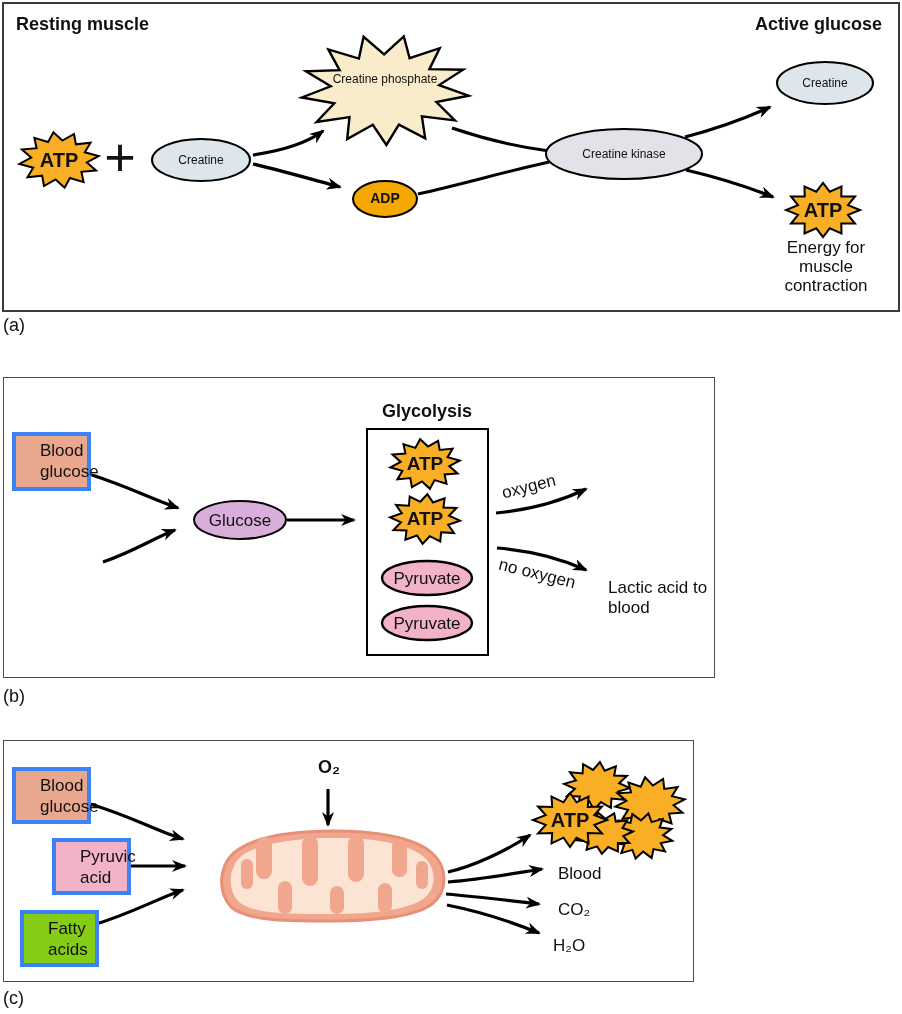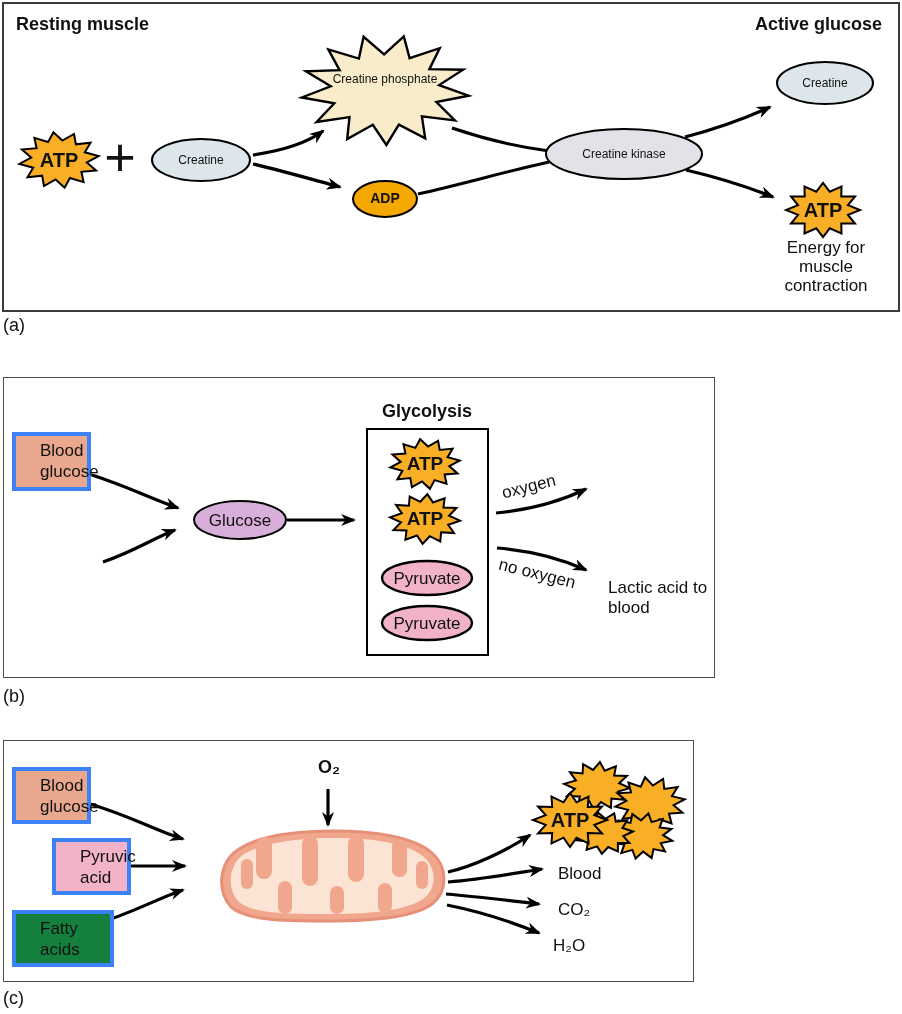--- a/index.html
+++ b/index.html
@@ -133,21 +133,21 @@
         <polygon stroke="#000" stroke-width="2" fill="#F9AF25" points="625.9,47.1 614.1,50.6 620.0,58.8 607.4,57.5 606.9,66.8 596.9,61.1 590.1,68.9 585.3,60.3 574.1,64.7 575.8,55.5 563.1,55.1 570.9,47.8 560.1,42.9 571.9,39.4 566.0,31.2 578.6,32.5 579.1,23.2 589.1,28.9 595.9,21.1 600.7,29.7 611.9,25.3 610.2,34.5 622.9,34.9 615.1,42.2"></polygon>
         <polygon stroke="#000" stroke-width="2" fill="#F9AF25" points="680.7,58.4 669.6,64.2 678.5,71.7 665.0,72.6 667.5,82.5 655.3,78.3 650.9,87.7 643.1,79.5 632.9,86.1 631.7,76.1 618.4,78.0 624.1,68.9 611.3,65.6 622.4,59.8 613.5,52.3 627.0,51.4 624.5,41.5 636.7,45.7 641.1,36.3 648.9,44.5 659.1,37.9 660.3,47.9 673.6,46.0 667.9,55.1"></polygon>
         <polygon stroke="#000" stroke-width="2" fill="#F9AF25" points="668.3,99.8 656.8,102.1 661.0,110.4 649.5,108.1 647.6,116.9 639.1,110.6 631.6,117.5 628.4,108.9 617.3,112.1 620.3,103.5 608.5,102.1 616.9,95.8 607.7,90.2 619.2,87.9 615.0,79.6 626.5,81.9 628.4,73.1 636.9,79.4 644.4,72.5 647.6,81.1 658.7,77.9 655.7,86.5 667.5,87.9 659.1,94.2"></polygon>
         <polygon stroke="#000" stroke-width="2" fill="#F9AF25" points="628.9,90.5 619.3,95.1 625.4,102.1 613.9,102.1 613.9,110.4 604.2,106.0 597.9,112.9 593.1,105.4 582.6,108.8 584.2,100.5 572.8,99.3 580.3,93.0 571.7,87.5 582.7,85.1 579.5,77.1 590.6,79.5 593.9,71.5 601.4,77.8 610.2,72.3 611.8,80.6 623.2,79.4 618.5,87.0"></polygon>
         <polygon stroke="#000" stroke-width="2" fill="#F9AF25" points="603.0,79.0 590.3,83.8 598.0,92.5 583.8,92.0 584.5,102.4 572.5,96.7 566.0,106.0 559.5,96.7 547.5,102.4 548.2,92.0 534.0,92.5 541.7,83.8 529.0,79.0 541.7,74.2 534.0,65.5 548.2,66.0 547.5,55.6 559.5,61.3 566.0,52.0 572.5,61.3 584.5,55.6 583.8,66.0 598.0,65.5 590.3,74.2"></polygon>
       </g>
     </svg>
 
     <div class="box" style="left:8px;top:26px;width:79px;height:57px;background:#E9A88D;"><span>Blood glucose</span></div>
     <div class="box" style="left:8px;top:97px;width:79px;height:57px;background:#F2B3C8;margin-left:40px;"><span>Pyruvic acid</span></div>
-    <div class="box" style="left:8px;top:169px;width:102px;height:57px;background:#15803d;"><span>Fatty acids</span></div>
+    <div class="box" style="left:16px;top:169px;width:79px;height:57px;background:#84cc16;"><span>Fatty acids</span></div>
 
     <div class="txt c h" style="left:302px;top:16px;width:46px;">O₂</div>
     <div class="txt c burst-label" style="left:536px;top:68px;width:60px;">ATP</div>
     <div class="txt" style="left:554px;top:123px;">Blood</div>
     <div class="txt" style="left:554px;top:159px;">CO₂</div>
     <div class="txt" style="left:549px;top:195px;">H₂O</div>
   </section>
   <div class="sublabel" style="top:988px;">(c)</div>
 
 </div>

